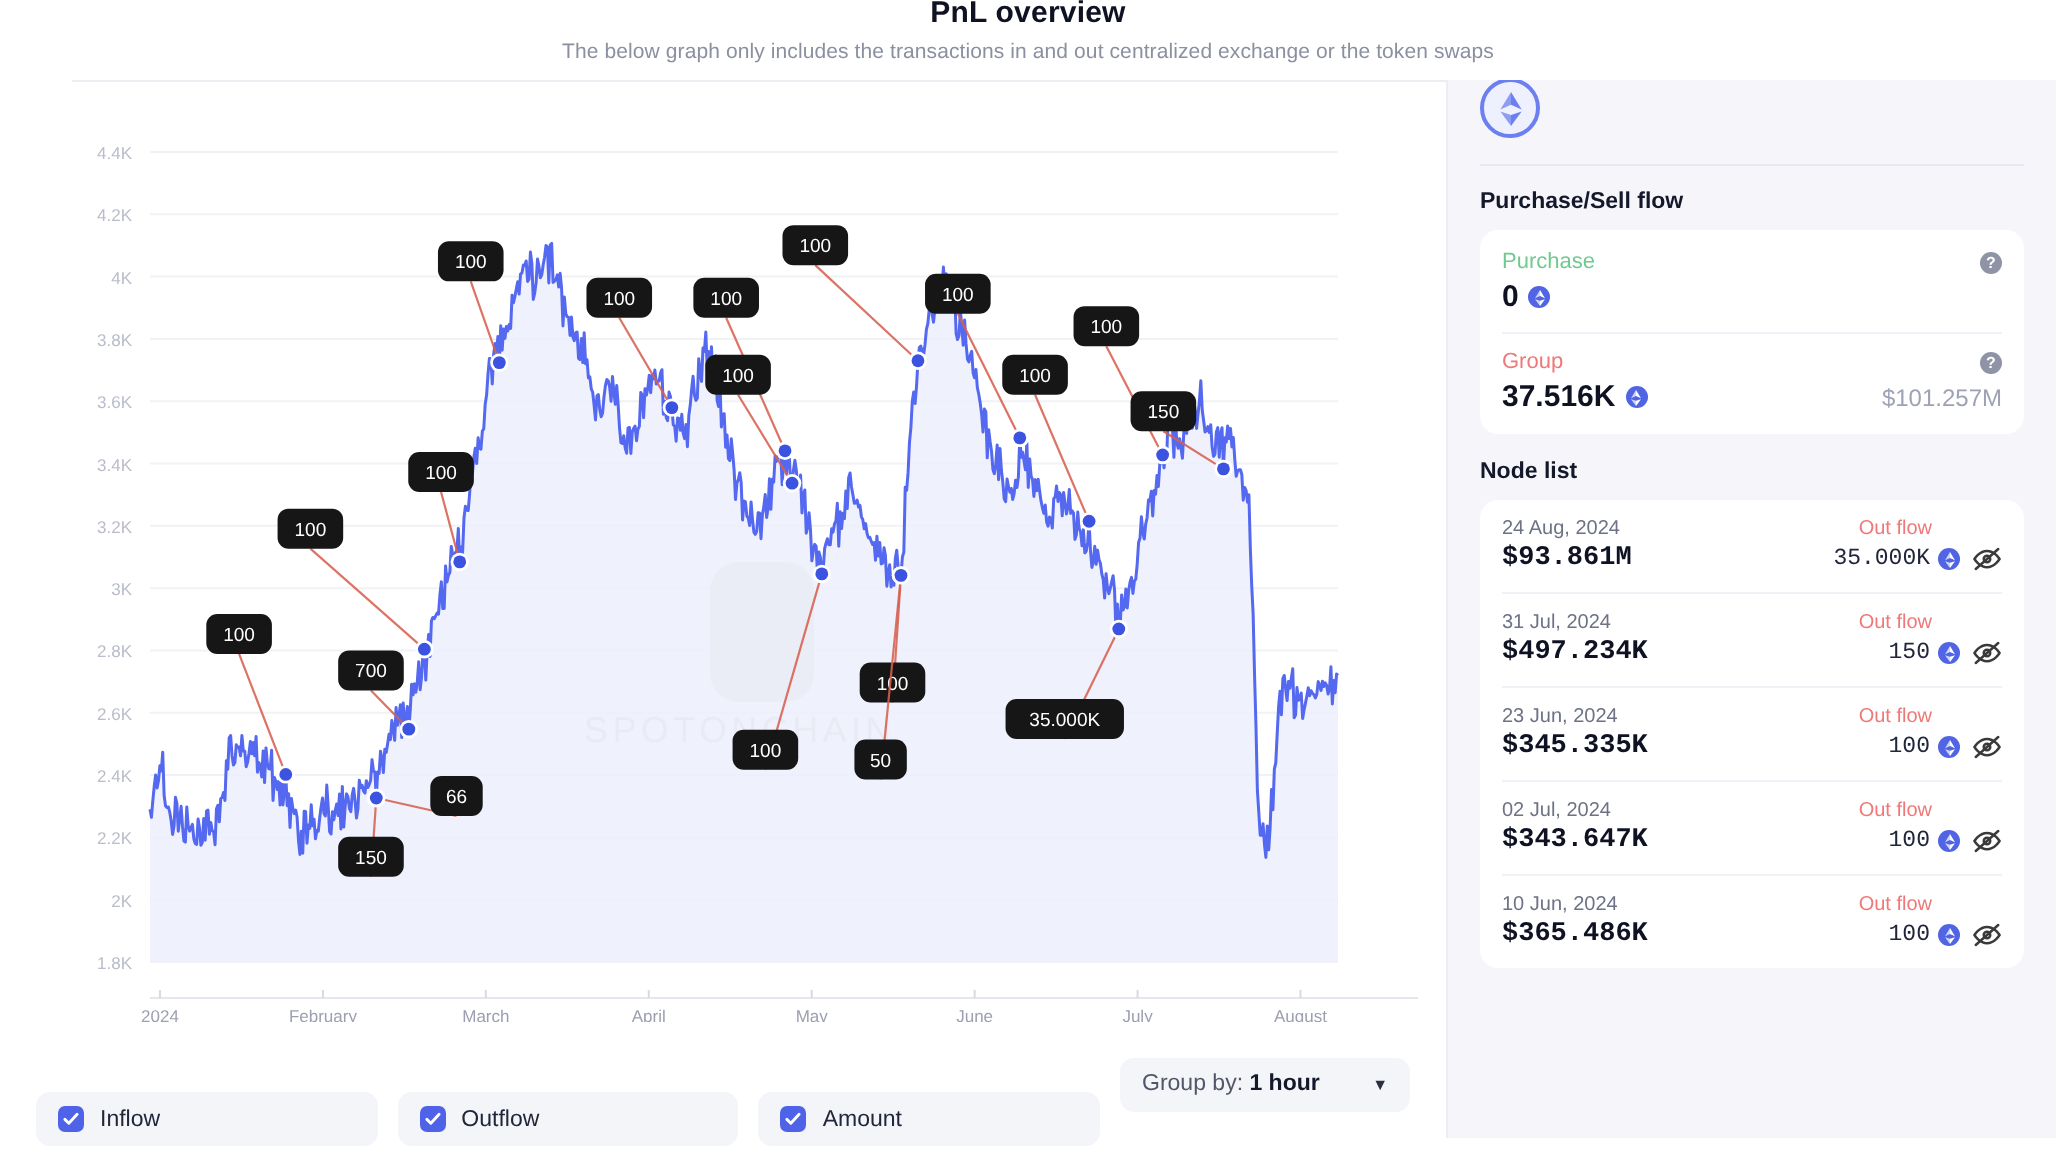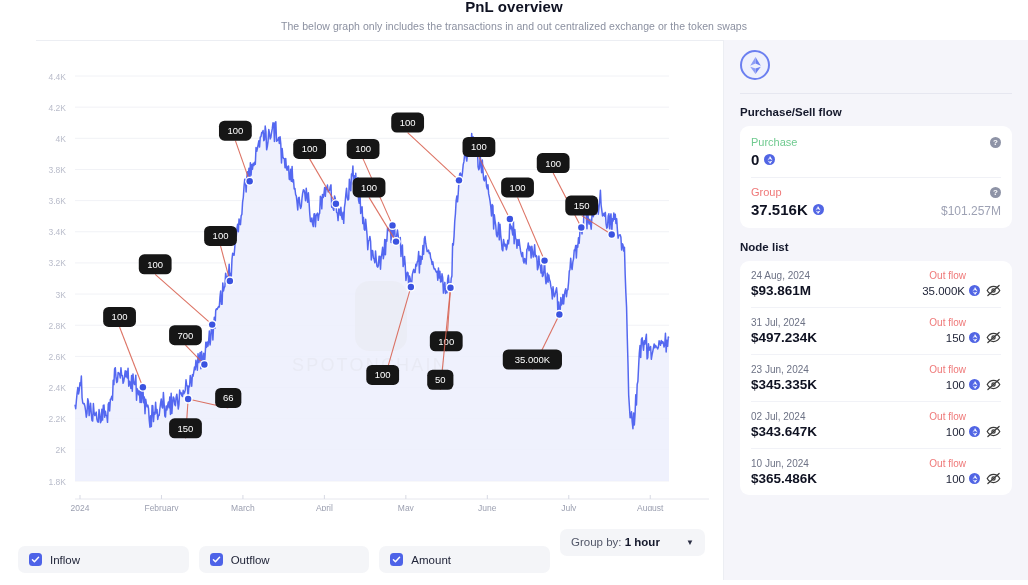--- a/index.html
+++ b/index.html
@@ -55,21 +55,21 @@
     height: 27px; border-radius: 7px; background: #f4f5f8;
     display: flex; align-items: center; gap: 10px; padding: 0 11px;
     font-size: 11.5px; color: #515668; cursor: pointer; min-width: 145px;
     justify-content: space-between;
   }
   .groupby-text b { color: #14182b; font-weight: bold; }
   .caret { font-size: 8px; color: #2b2f44; }
 
   
   .sidebar {
-    position: absolute; right: 0; top: 36px; width: 305px; height: 544px;
+    position: absolute; right: 0; top: 25px; width: 305px; height: 544px;
     background: #f5f5fa; border-left: 1px solid #eceef3;
     padding: 14px 16px 0 16px; overflow: hidden;
   }
   .coin-badge {
     width: 30px; height: 30px; border-radius: 50%;
     border: 2px solid #6b7ff0; background: #eef0fd;
     display: flex; align-items: center; justify-content: center;
     margin-bottom: 13px;
   }
   .side-rule { height: 1px; background: #e6e7f0; margin: 0 0 12px 0; }
@@ -106,21 +106,21 @@
     width: 11px; height: 11px; border-radius: 50%; background: #5165e4;
     display: inline-flex; align-items: center; justify-content: center;
   }
 
   .node-card { background: #ffffff; border-radius: 9px; padding: 0 11px; }
   .node-row { padding: 9px 0 9px 0; border-bottom: 1px solid #f1f2f7; }
   .node-row:last-child { border-bottom: none; }
   .node-top { display: flex; justify-content: space-between; align-items: center; }
   .node-date { font-size: 10px; color: #6d7285; }
   .node-flow { font-size: 10px; color: #ef7878; margin-right: 35px; }
-  .node-bottom { display: flex; justify-content: space-between; align-items: center; margin-top: 2px; }
+  .node-bottom { display: flex; justify-content: space-between; align-items: center; margin-top: 2px; font-family: Liberation Mono, monospace; }
   .node-usd { font-size: 13.5px; font-weight: bold; color: #0f1222; }
   .node-right { display: flex; align-items: center; gap: 6px; }
   .node-amt {
     font-size: 11.5px; color: #22263a; display: flex; align-items: center; gap: 4px;
   }
   .eye-off { width: 15px; height: 15px; cursor: pointer; flex: 0 0 auto; }
 </style>
 </head>
 <body>
 

